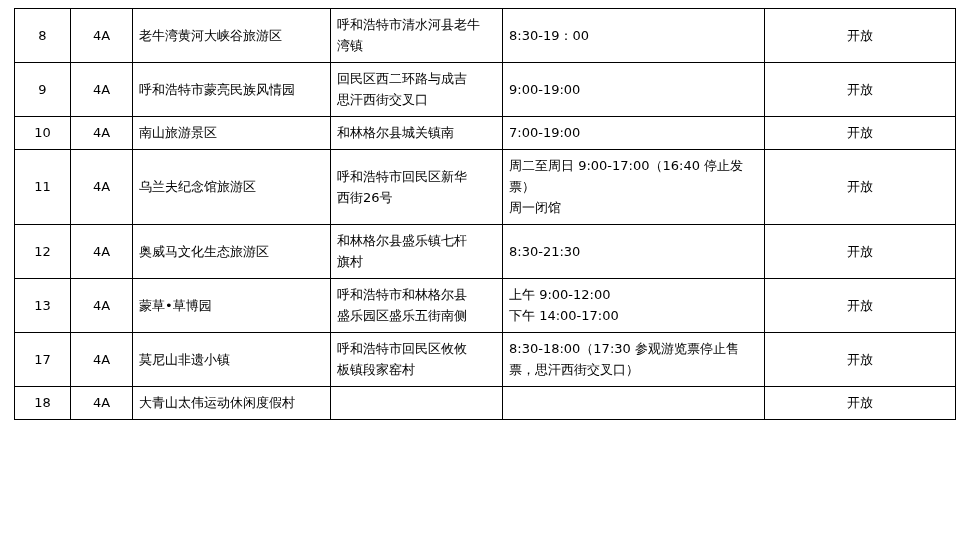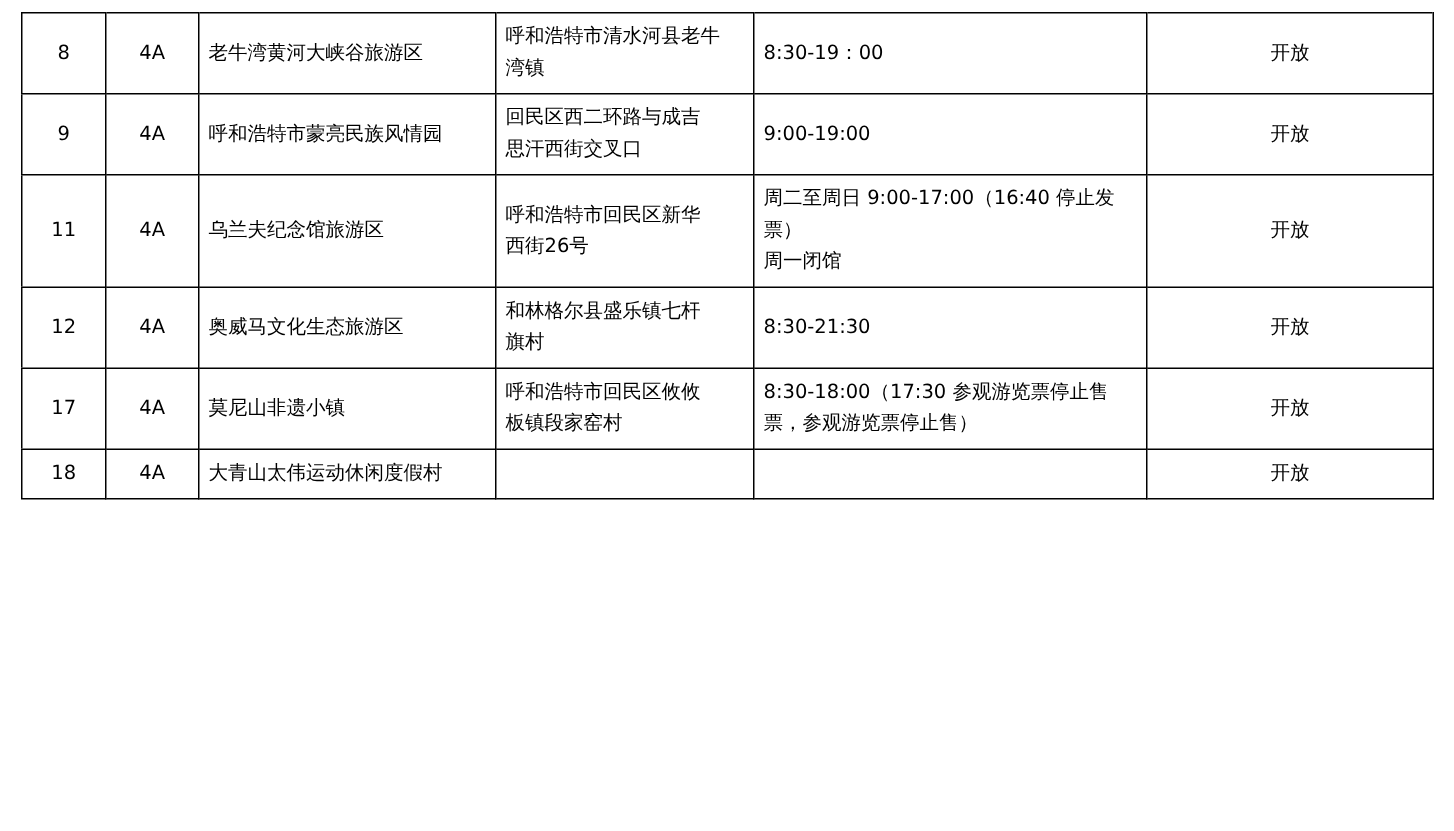--- a/index.html
+++ b/index.html
@@ -95,20 +95,32 @@
           <td class="addr">
             <span class="line">回民区西二环路与成吉</span>
             <span class="line">思汗西街交叉口</span>
           </td>
           <td class="hours">
             <span class="line">9:00-19:00</span>
           </td>
           <td class="sts">开放</td>
         </tr>
         <tr>
+          <td class="idx">10</td>
+          <td class="lvl">4A</td>
+          <td class="name">南山旅游景区</td>
+          <td class="addr">
+            <span class="line">和林格尔县城关镇南</span>
+          </td>
+          <td class="hours">
+            <span class="line">7:00-19:00</span>
+          </td>
+          <td class="sts">开放</td>
+        </tr>
+        <tr>
           <td class="idx">11</td>
           <td class="lvl">4A</td>
           <td class="name">乌兰夫纪念馆旅游区</td>
           <td class="addr">
             <span class="line">呼和浩特市回民区新华</span>
             <span class="line">西街26号</span>
           </td>
           <td class="hours">
             <span class="line">周二至周日 9:00-17:00（16:40 停止发</span>
             <span class="line">票）</span>
@@ -123,30 +135,44 @@
           <td class="addr">
             <span class="line">和林格尔县盛乐镇七杆</span>
             <span class="line">旗村</span>
           </td>
           <td class="hours">
             <span class="line">8:30-21:30</span>
           </td>
           <td class="sts">开放</td>
         </tr>
         <tr>
+          <td class="idx">13</td>
+          <td class="lvl">4A</td>
+          <td class="name">蒙草•草博园</td>
+          <td class="addr">
+            <span class="line">呼和浩特市和林格尔县</span>
+            <span class="line">盛乐园区盛乐五街南侧</span>
+          </td>
+          <td class="hours">
+            <span class="line">上午 9:00-12:00</span>
+            <span class="line">下午 14:00-17:00</span>
+          </td>
+          <td class="sts">开放</td>
+        </tr>
+        <tr>
           <td class="idx">17</td>
           <td class="lvl">4A</td>
           <td class="name">莫尼山非遗小镇</td>
           <td class="addr">
             <span class="line">呼和浩特市回民区攸攸</span>
             <span class="line">板镇段家窑村</span>
           </td>
           <td class="hours">
             <span class="line">8:30-18:00（17:30 参观游览票停止售</span>
-            <span class="line">票，参观游览票停止售）</span>
+            <span class="line">票，思汗西街交叉口）</span>
           </td>
           <td class="sts">开放</td>
         </tr>
         <tr>
           <td class="idx">18</td>
           <td class="lvl">4A</td>
           <td class="name">大青山太伟运动休闲度假村</td>
           <td class="addr"></td>
           <td class="hours"></td>
           <td class="sts">开放</td>

